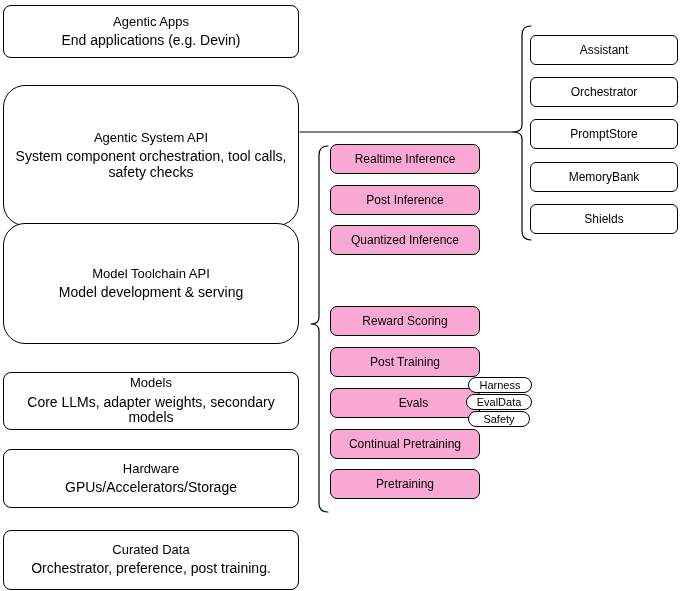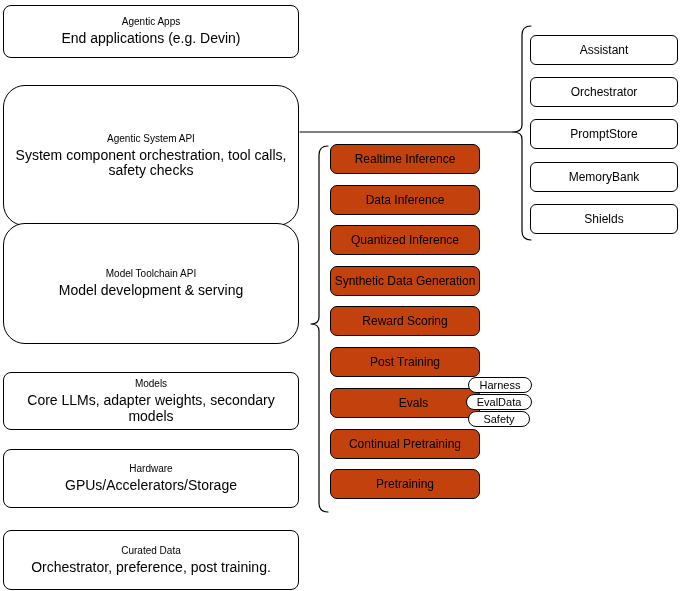--- a/index.html
+++ b/index.html
@@ -20,31 +20,31 @@
     border: 1px solid #000000;
     background: #ffffff;
     display: flex;
     flex-direction: column;
     justify-content: center;
     align-items: center;
     gap: 4px;
     box-sizing: border-box;
     text-align: center;
   }
-  .box-title { font-size: 10px; line-height: 1.1; }
+  .box-title { font-size: 13px; line-height: 1.1; }
   .box-sub   { font-size: 14px; line-height: 1.1; }
   
   .mbox {
     position: absolute;
     left: 330px;
     width: 150px;
     height: 30px;
     border: 1px solid #000000;
     border-radius: 7px;
-    background: #c2410c;
+    background: #f9a8d4;
     display: flex;
     justify-content: center;
     align-items: center;
     font-size: 12px;
     box-sizing: border-box;
     text-align: center;
   }
   
   .rbox {
     position: absolute;
@@ -127,23 +127,22 @@
     <div class="box-title">Hardware</div>
     <div class="box-sub">GPUs/Accelerators/Storage</div>
   </div>
 
   <div class="lbox" style="top:530px; height:60px; border-radius:8px;">
     <div class="box-title">Curated Data</div>
     <div class="box-sub">Orchestrator, preference, post training.</div>
   </div>
 
   <div class="mbox" style="top:144px;">Realtime Inference</div>
-  <div class="mbox" style="top:185px;">Data Inference</div>
+  <div class="mbox" style="top:185px;">Post Inference</div>
   <div class="mbox" style="top:225px;">Quantized Inference</div>
-  <div class="mbox" style="top:266px;">Synthetic Data Generation</div>
   <div class="mbox" style="top:306px;">Reward Scoring</div>
   <div class="mbox" style="top:347px;">Post Training</div>
   <div class="mbox" style="top:388px;padding-left:17px;">Evals</div>
   <div class="mbox" style="top:429px;">Continual Pretraining</div>
   <div class="mbox" style="top:469px;">Pretraining</div>
 
   <div class="pill" style="left:468px; top:377px; width:64px;">Harness</div>
   <div class="pill" style="left:466px; top:394px; width:66px;">EvalData</div>
   <div class="pill" style="left:468px; top:411px; width:62px;">Safety</div>
 

